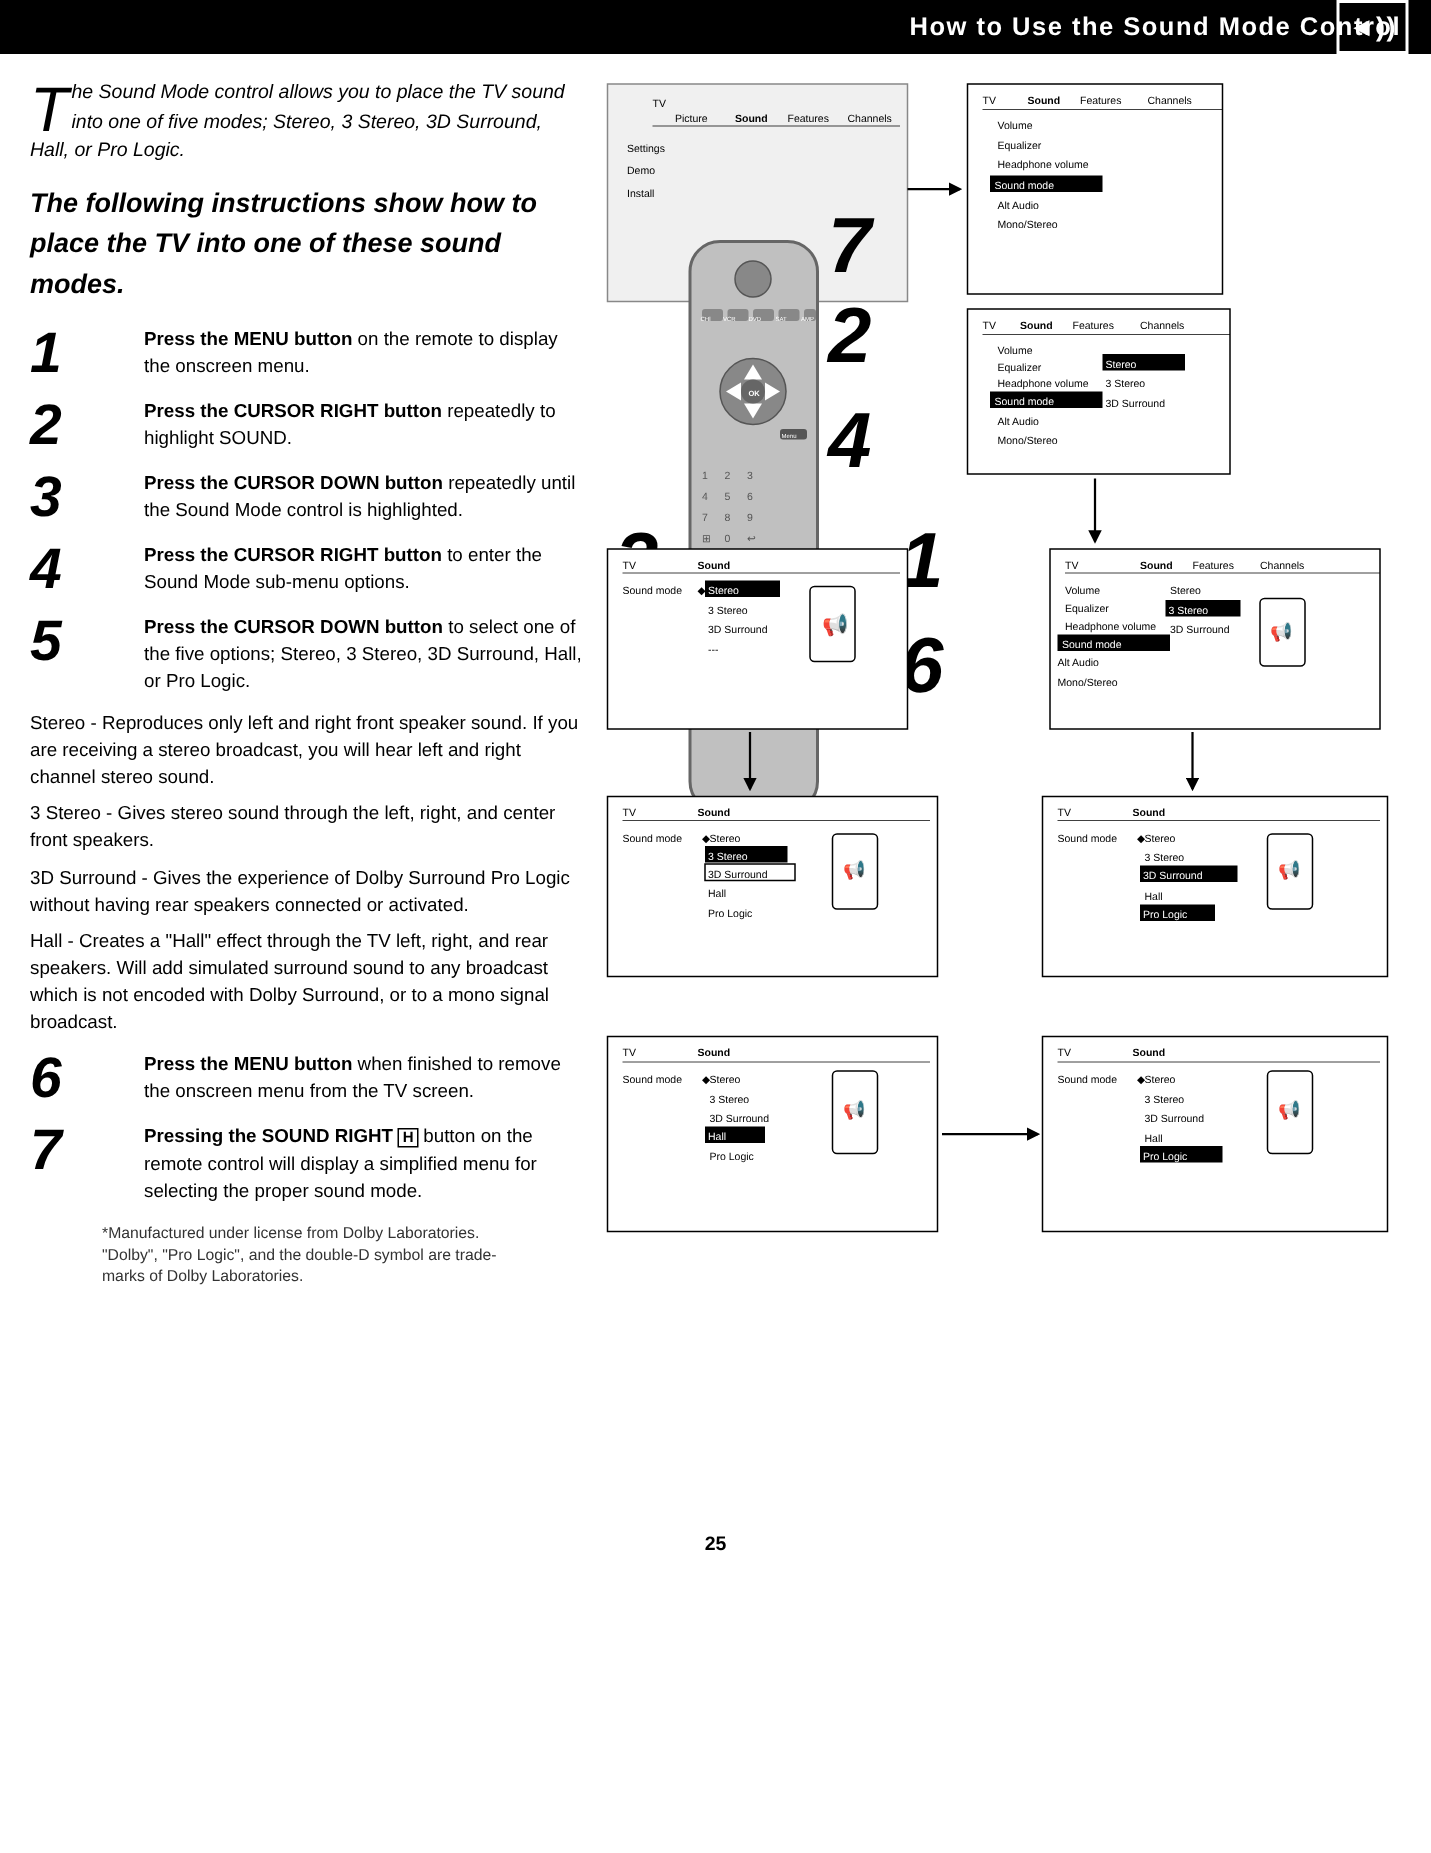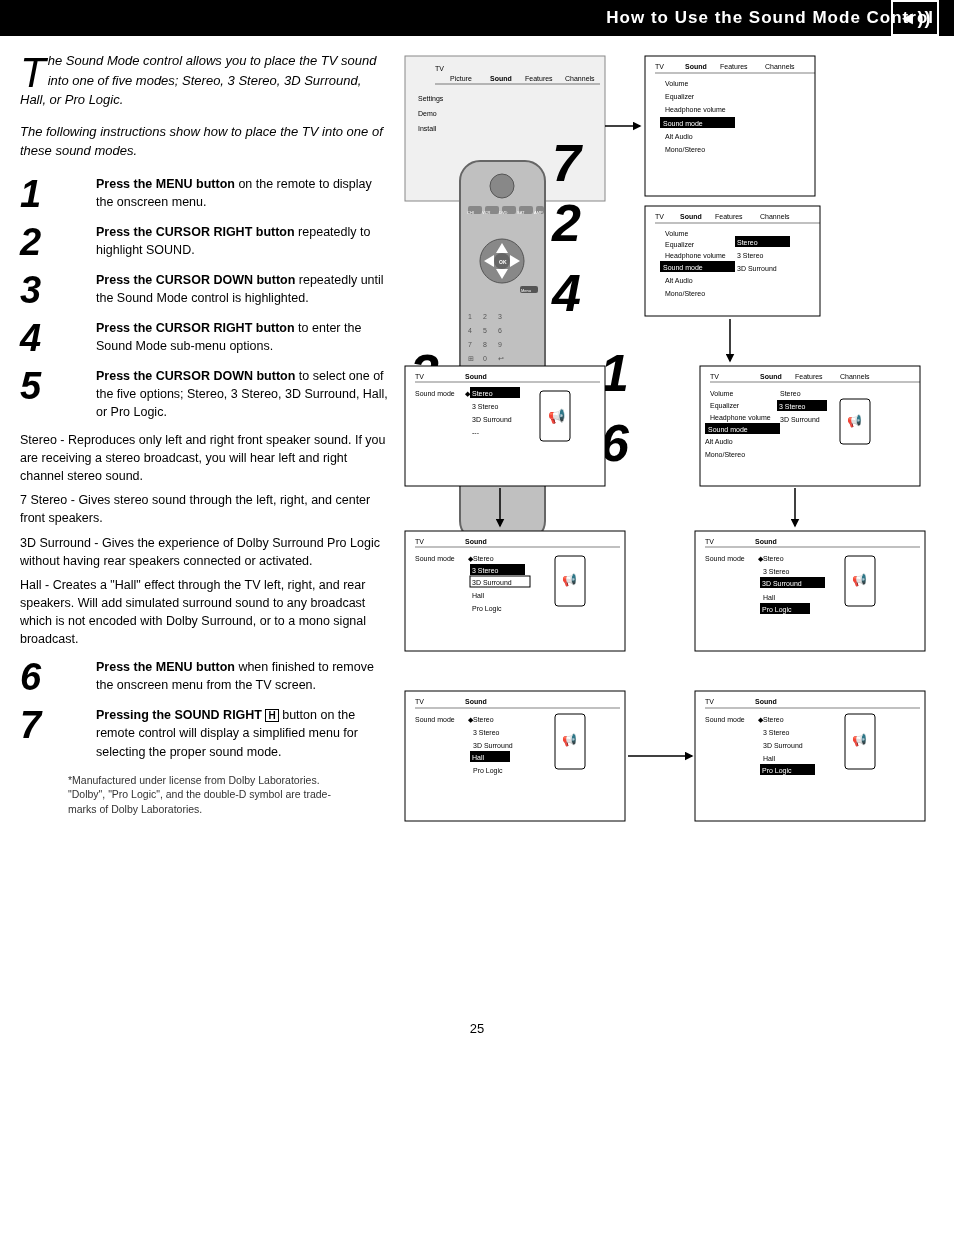--- a/index.html
+++ b/index.html
@@ -70,23 +70,24 @@
     .intro-text .drop-cap {
       float: left;
       font-size: 42px;
       line-height: 0.8;
       font-style: italic;
       margin-right: 2px;
       padding-top: 5px;
     }
     .intro-subtext {
       font-style: italic;
-      font-size: 13px;
+      font-size: 18px;
       line-height: 1.5;
       margin-bottom: 14px;
+      font-weight: bold;
     }
 
     
     .steps-container {
       padding-left: 0;
     }
 
     .step {
       display: flex;
       gap: 10px;
@@ -137,20 +138,21 @@
       color: #333;
       margin-left: 48px;
     }
 
     
     .page-number {
       text-align: center;
       font-size: 13px;
       margin-top: 5px;
       padding-bottom: 10px;
+      font-weight: bold;
     }
   </style>
 </head>
 <body>
 
 <div class="page-header">
   <span>How to Use the Sound Mode Control</span>
   <div class="header-icon">
     <span>◄))</span>
   </div>
@@ -209,21 +211,21 @@
           <span> to select one of the five options; Stereo, 3 Stereo, 3D Surround, Hall, or Pro Logic.</span>
         </div>
       </div>
 
       <div class="step-descriptions">
         <p>
           <span class="term">Stereo -</span>
           <span> Reproduces only left and right front speaker sound. If you are receiving a stereo broadcast, you will hear left and right channel stereo sound.</span>
         </p>
         <p>
-          <span class="term">7 Stereo -</span>
+          <span class="term">3 Stereo -</span>
           <span> Gives stereo sound through the left, right, and center front speakers.</span>
         </p>
         <p>
           <span class="term">3D Surround -</span>
           <span> Gives the experience of Dolby Surround Pro Logic without having rear speakers connected or activated.</span>
         </p>
         <p>
           <span class="term">Hall -</span>
           <span> Creates a "Hall" effect through the TV left, right, and rear speakers. Will add simulated surround sound to any broadcast which is not encoded with Dolby Surround, or to a mono signal broadcast.</span>
         </p>

